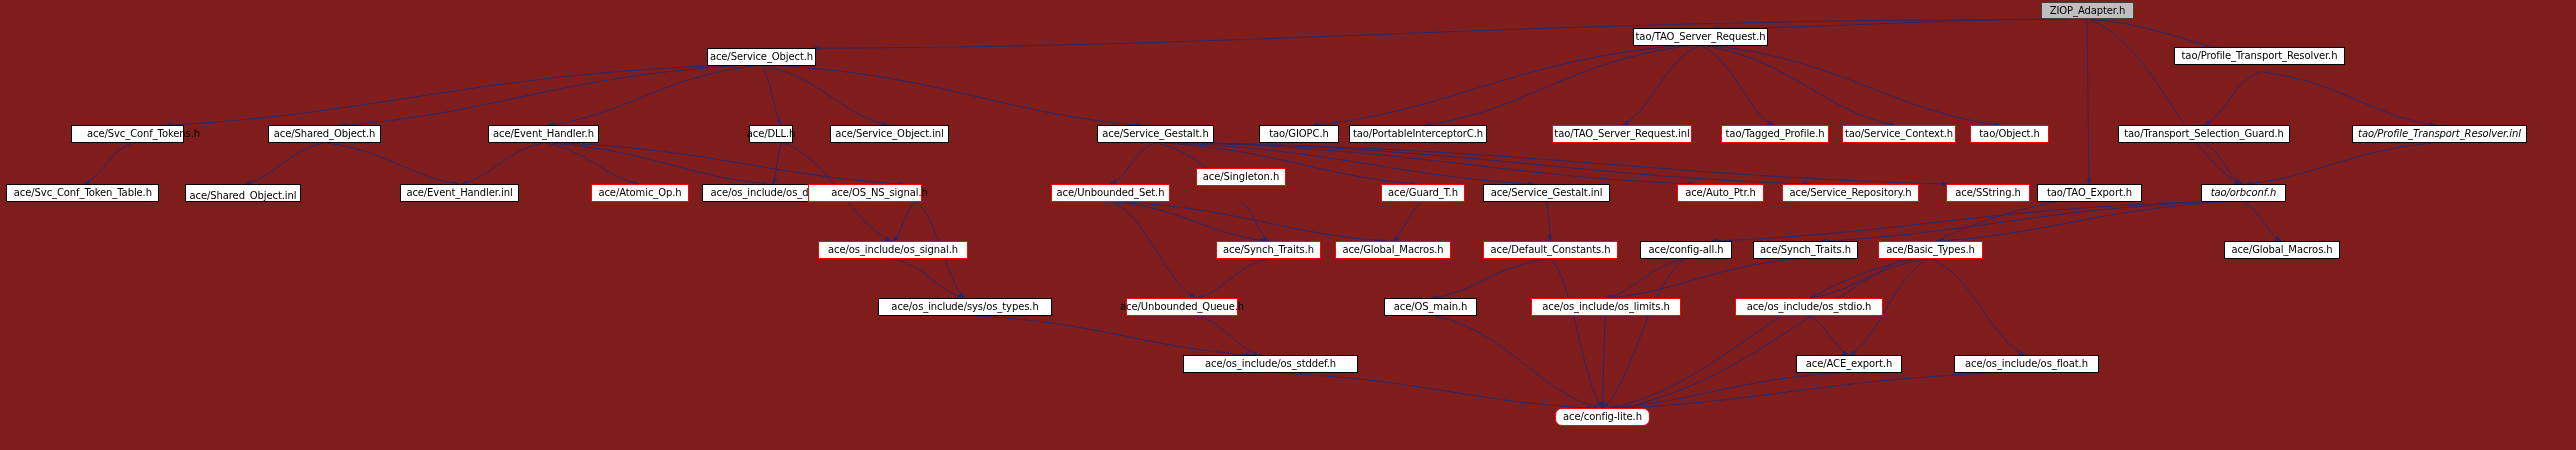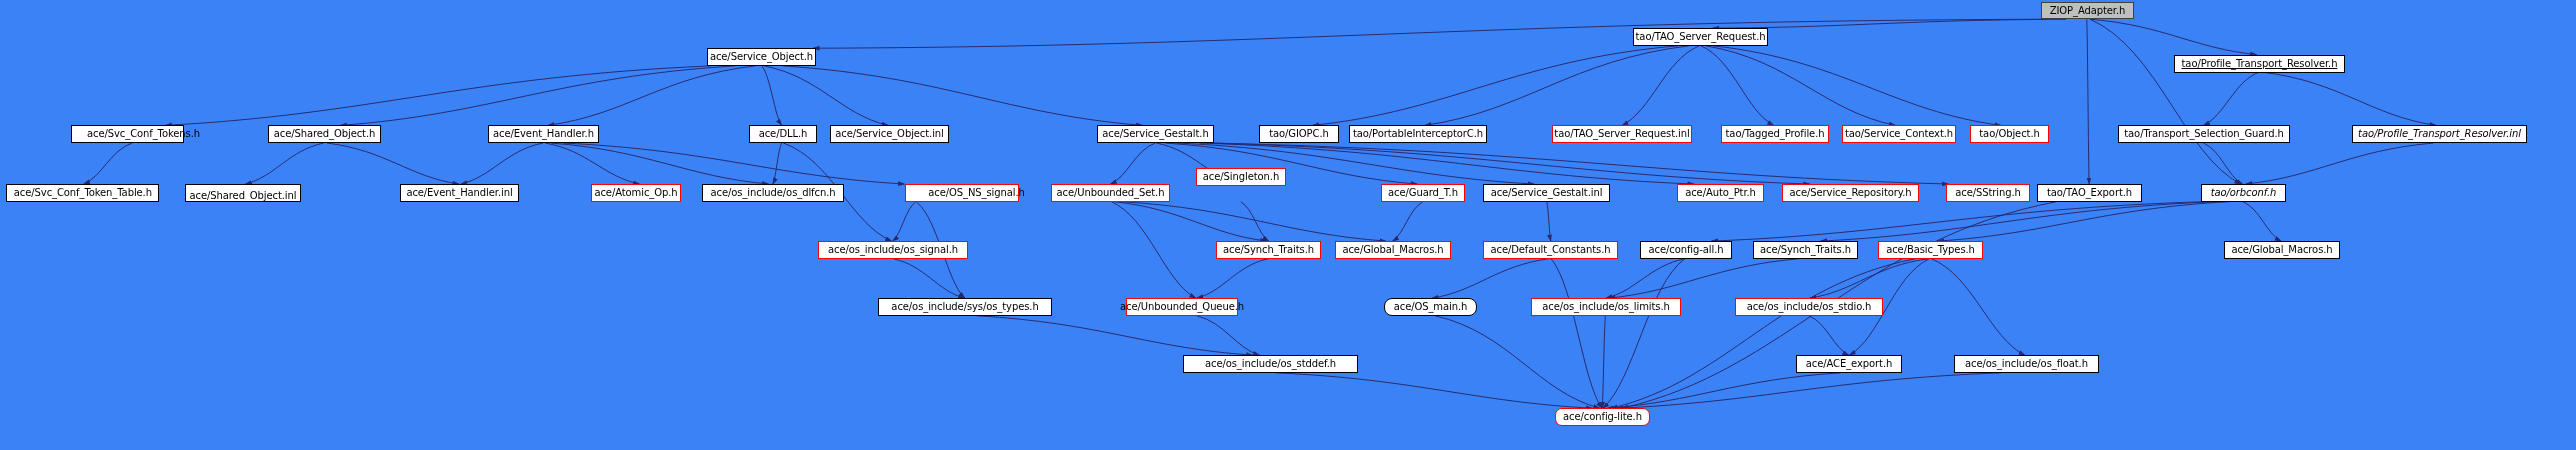--- a/index.html
+++ b/index.html
@@ -1,16 +1,16 @@
 <!DOCTYPE html>
 <html style="font-size:13px"><head>
 <meta charset="utf-8">
 <style>
   html,body{margin:0;padding:0;background:#ffffff;}
-  #canvas{position:relative;width:2576px;height:450px;background:#3b82f6;
+  #canvas{position:relative;width:2576px;height:450px;background:#7f1d1d;
           font-family:"DejaVu Sans","Liberation Sans",sans-serif;overflow:hidden;}
   #edges{position:absolute;left:0;top:0;width:2576px;height:450px;}
   .node{position:absolute;box-sizing:border-box;border:0.8px solid #000000;
         background:#ffffff;display:flex;align-items:center;justify-content:center;
         height:17.7px;font-size:10px;color:#000000;white-space:nowrap;
         letter-spacing:-0.1px;}
   .node.red{border-color:#ff0000;}
   .node.root{background:#bfbfbf;border-color:#404040;}
   .node .lbl{pointer-events:none;}
 </style>
@@ -96,33 +96,33 @@
     </svg>
 <div class="node root" style="left: 2041px; top: 1.6px; width: 93px;">
       <span class="lbl">ZIOP_Adapter.h</span>
     </div>
     <div class="node" style="left: 707px; top: 48px; width: 109px;">
       <span class="lbl">ace/Service_Object.h</span>
     </div>
     <div class="node" style="left: 1633px; top: 28px; width: 135px;">
       <span class="lbl">tao/TAO_Server_Request.h</span>
     </div>
-    <div class="node" style="left: 2174px; top: 55px; width: 171px; text-decoration: underline;">
+    <div class="node" style="left: 2174px; top: 47px; width: 171px;">
       <span class="lbl">tao/Profile_Transport_Resolver.h</span>
     </div>
     <div class="node" style="left: 71px; top: 125px; width: 113px; padding-left: 32px;">
       <span class="lbl">ace/Svc_Conf_Tokens.h</span>
     </div>
     <div class="node" style="left: 268px; top: 125px; width: 113px;">
       <span class="lbl">ace/Shared_Object.h</span>
     </div>
     <div class="node" style="left: 488px; top: 125px; width: 111px;">
       <span class="lbl">ace/Event_Handler.h</span>
     </div>
-    <div class="node" style="left: 749px; top: 125px; width: 68px;">
+    <div class="node" style="left: 749px; top: 125px; width: 44px;">
       <span class="lbl">ace/DLL.h</span>
     </div>
     <div class="node" style="left: 830px; top: 125px; width: 119px;">
       <span class="lbl">ace/Service_Object.inl</span>
     </div>
     <div class="node" style="left: 1097px; top: 125px; width: 117px;">
       <span class="lbl">ace/Service_Gestalt.h</span>
     </div>
     <div class="node" style="left: 1259px; top: 125px; width: 80px;">
       <span class="lbl">tao/GIOPC.h</span>
@@ -150,27 +150,27 @@
     </div>
     <div class="node" style="left: 6.4px; top: 184px; width: 153px;">
       <span class="lbl">ace/Svc_Conf_Token_Table.h</span>
     </div>
     <div class="node" style="left: 185px; top: 184px; width: 116px; align-items: flex-end;">
       <span class="lbl">ace/Shared_Object.inl</span>
     </div>
     <div class="node" style="left: 400px; top: 184px; width: 119px;">
       <span class="lbl">ace/Event_Handler.inl</span>
     </div>
-    <div class="node red" style="left: 591px; top: 184px; width: 90px;">
+    <div class="node red" style="left: 591px; top: 184px; width: 98px;">
       <span class="lbl">ace/Atomic_Op.h</span>
     </div>
     <div class="node" style="left: 702px; top: 184px; width: 142px;">
       <span class="lbl">ace/os_include/os_dlfcn.h</span>
     </div>
-    <div class="node red" style="left: 905px; top: 184px; width: 114px; padding-left: 29px;">
+    <div class="node red" style="left: 808px; top: 184px; width: 114px; padding-left: 29px;">
       <span class="lbl">ace/OS_NS_signal.h</span>
     </div>
     <div class="node red" style="left: 1051px; top: 184px; width: 119px;">
       <span class="lbl">ace/Unbounded_Set.h</span>
     </div>
     <div class="node red" style="left: 1196px; top: 168px; width: 90px;">
       <span class="lbl">ace/Singleton.h</span>
     </div>
     <div class="node red" style="left: 1381px; top: 184px; width: 84px;">
       <span class="lbl">ace/Guard_T.h</span>
@@ -216,21 +216,21 @@
     </div>
     <div class="node red" style="left: 1878px; top: 241px; width: 105px;">
       <span class="lbl">ace/Basic_Types.h</span>
     </div>
     <div class="node" style="left: 878px; top: 298px; width: 174px;">
       <span class="lbl">ace/os_include/sys/os_types.h</span>
     </div>
     <div class="node red" style="left: 1126px; top: 298px; width: 112px;">
       <span class="lbl">ace/Unbounded_Queue.h</span>
     </div>
-    <div class="node" style="left: 1384px; top: 298px; width: 93px; border-radius: 8px;">
+    <div class="node" style="left: 1384px; top: 298px; width: 93px;">
       <span class="lbl">ace/OS_main.h</span>
     </div>
     <div class="node red" style="left: 1531px; top: 298px; width: 150px;">
       <span class="lbl">ace/os_include/os_limits.h</span>
     </div>
     <div class="node red" style="left: 1735px; top: 298px; width: 148px;">
       <span class="lbl">ace/os_include/os_stdio.h</span>
     </div>
     <div class="node" style="left: 1183px; top: 355px; width: 175px;">
       <span class="lbl">ace/os_include/os_stddef.h</span>

